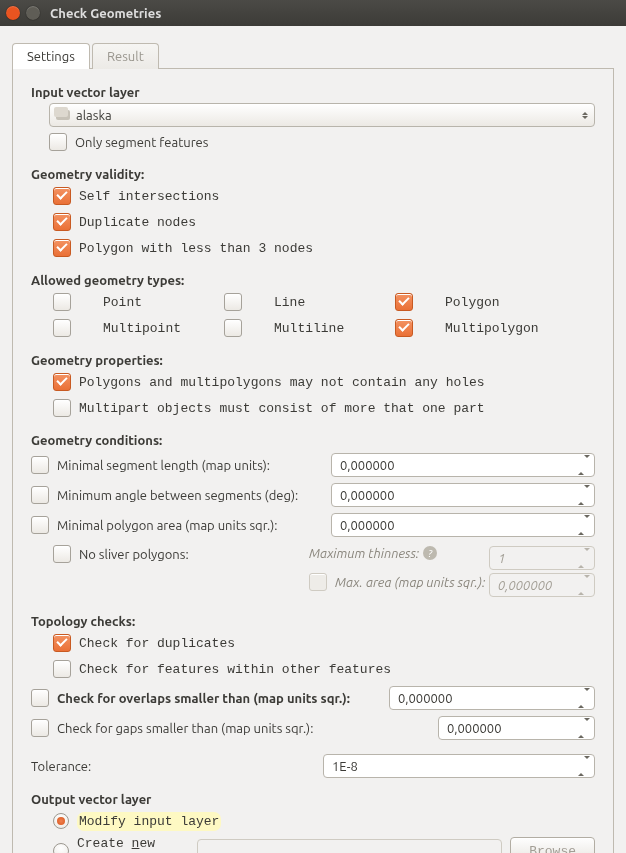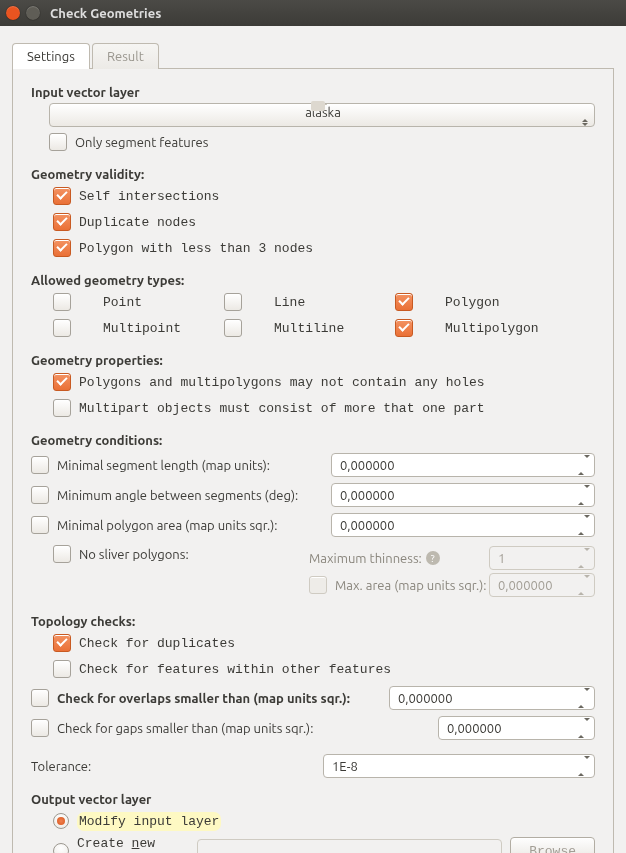--- a/index.html
+++ b/index.html
@@ -116,21 +116,20 @@
   }
 
   .combo {
     display:flex; align-items:center;
     height:22px;
     border:1px solid #b8b4ab;
     border-radius:4px;
     background:linear-gradient(to bottom,#fff,#ece9e4);
     padding:0 4px 0 6px;
     box-shadow:inset 0 1px 0 #fff;
-    flex-direction:column;
   }
   .combo .layer-icon {
     width:14px; height:10px; margin-right:6px;
     background:#c7c2b8; border-radius:2px; position:relative;
   }
   .combo .layer-icon::after{content:"";position:absolute;left:-2px;top:-3px;width:14px;height:10px;background:#ddd8cf;border-radius:2px;}
   .combo .handle {
     margin-left:auto; width:10px;
     display:flex; flex-direction:column; align-items:center; gap:1px;
   }
@@ -171,21 +170,21 @@
   .help {
     width:14px;height:14px;border-radius:7px;background:#bdb9af;color:#fff;
     font-size:10px;display:inline-flex;align-items:center;justify-content:center;
     margin-left:4px;
   }
 
   .no-sliver-block { display:flex; margin-top:0; }
   .no-sliver-block .left { width:300px; display:flex; align-items:flex-start; }
   .no-sliver-block .left .row { margin:0; }
   .no-sliver-block .right { flex:1; }
-  .no-sliver-block .sub { display:flex; align-items:center; margin:3px 0; }
+  .no-sliver-block .sub { display:flex; align-items:flex-start; margin:3px 0;font-style:italic; }
   .no-sliver-block .sub .lbl { display:flex; align-items:center; width:180px; }
   .no-sliver-block .sub .spin { width:92px; flex:none; }
 </style>
 </head>
 <body>
 
 <div class="titlebar">
   <span class="btn close"></span>
   <span class="btn min"></span>
   <span class="title">Check Geometries</span>

